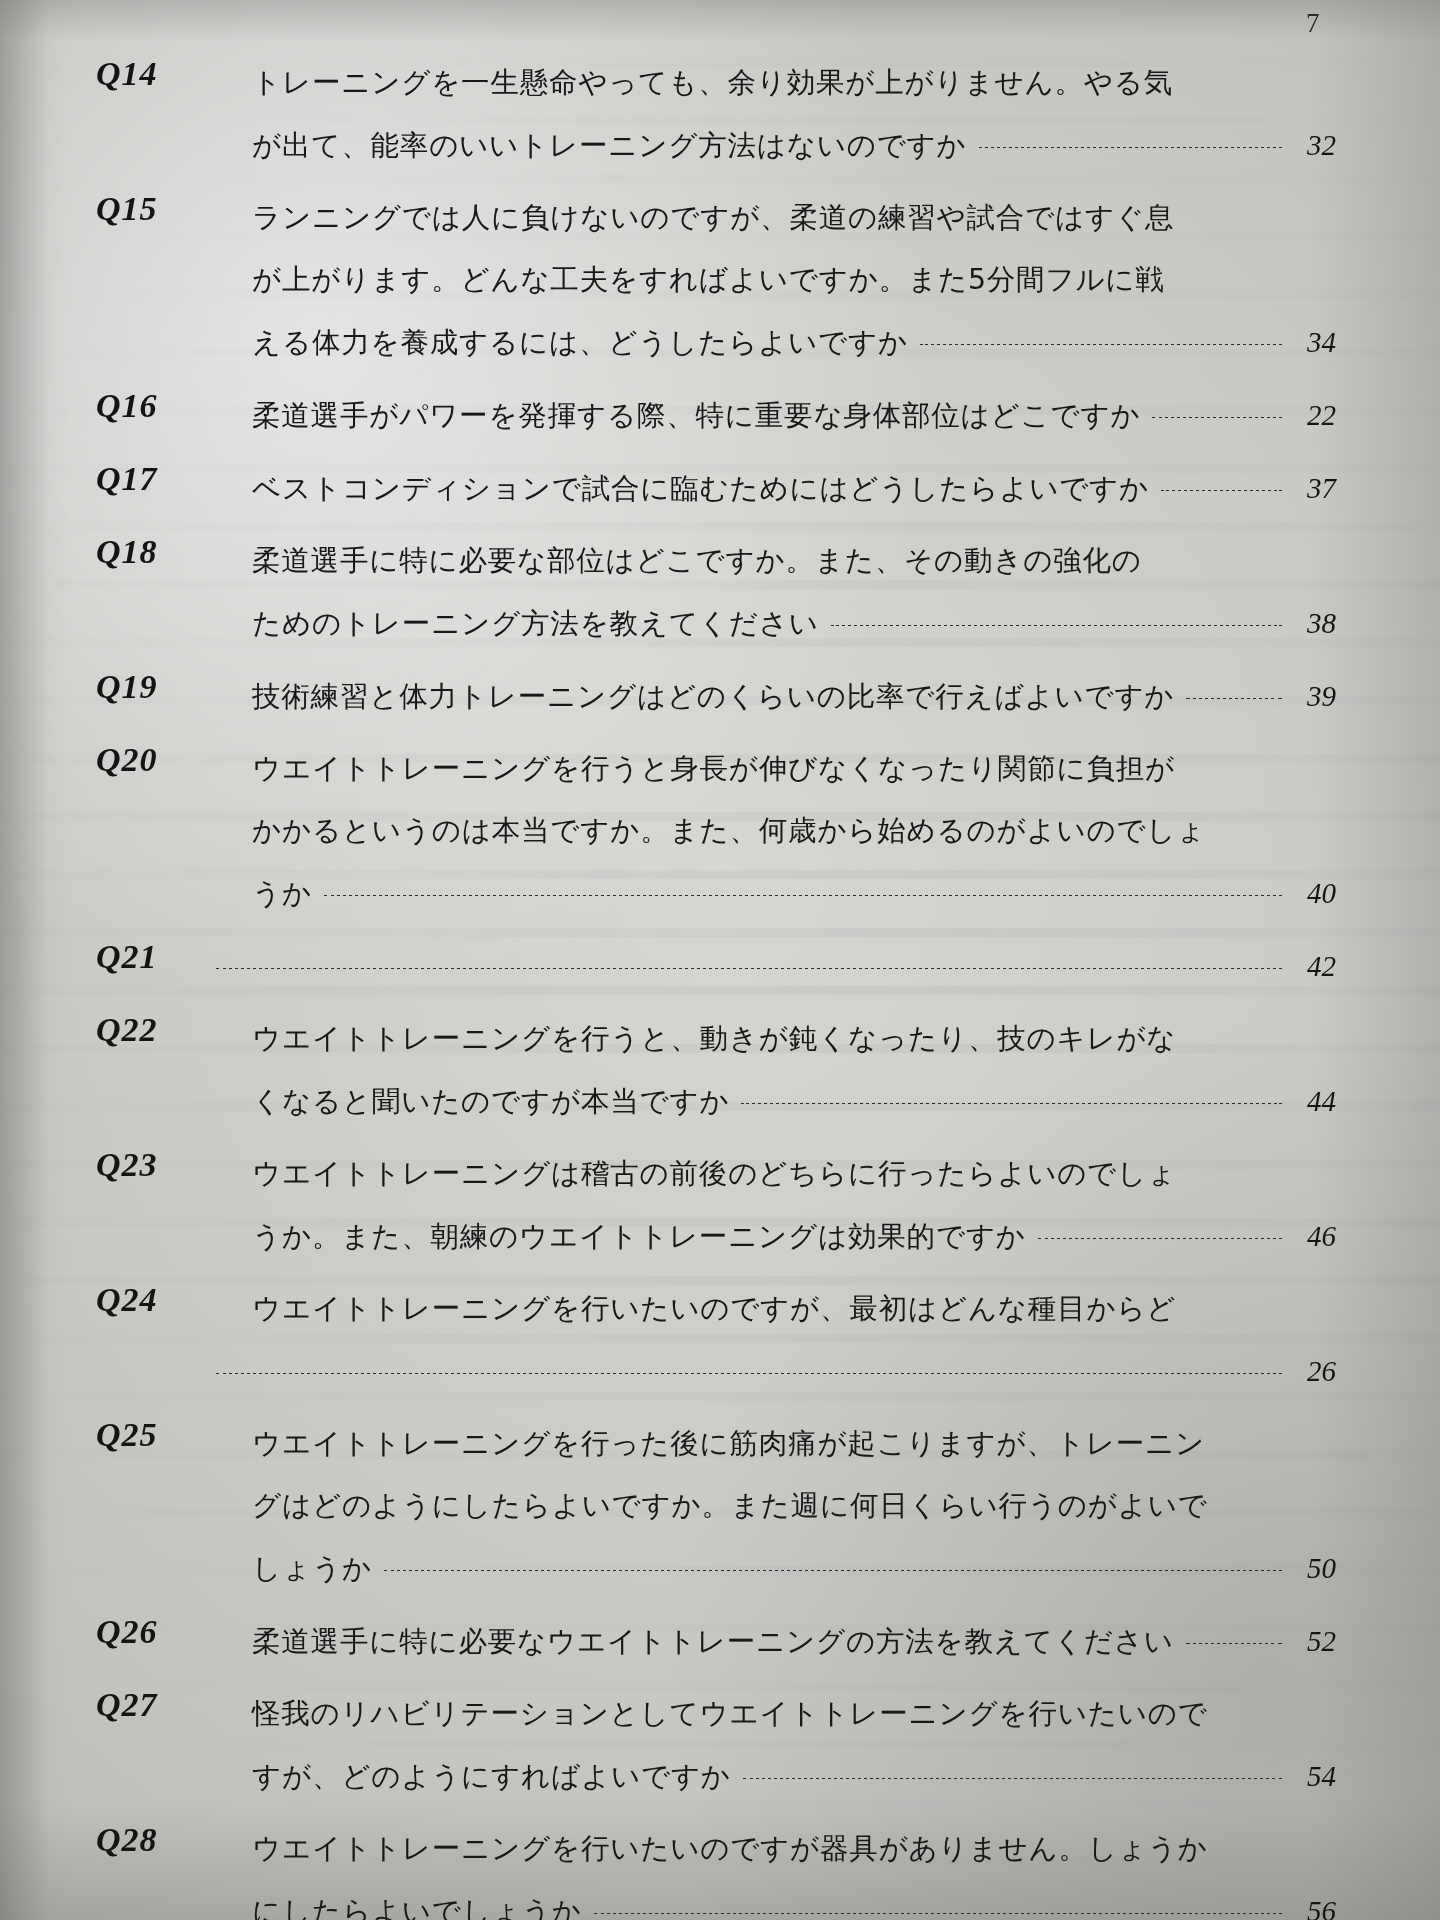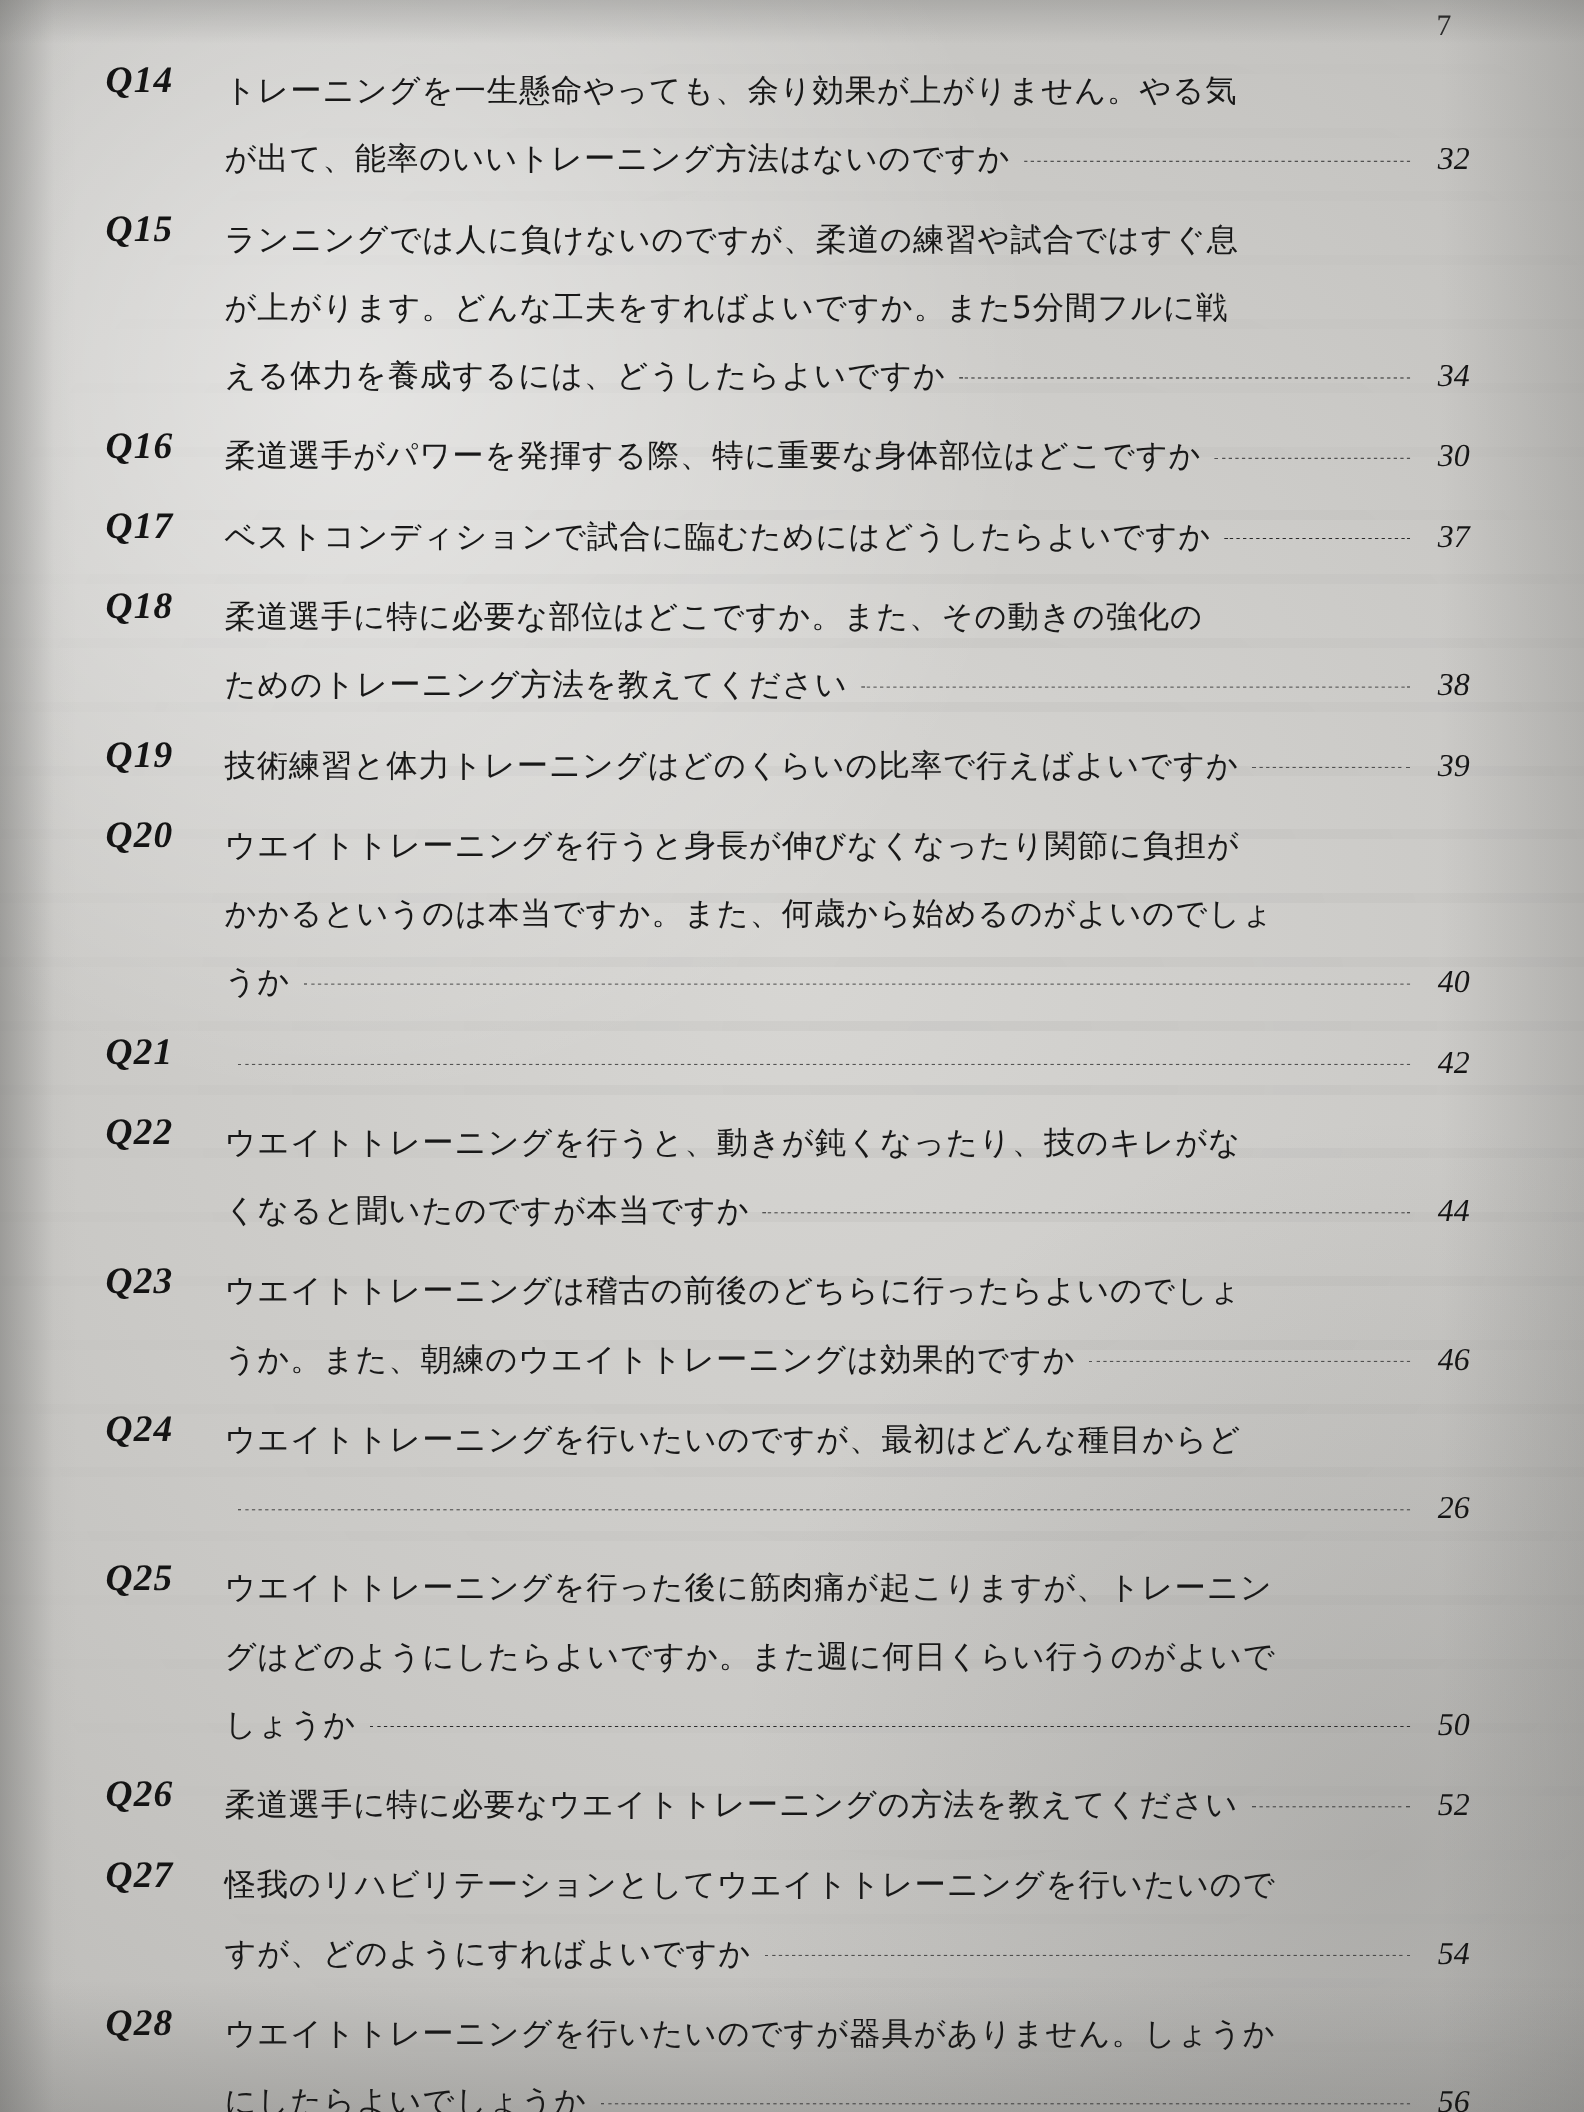--- a/index.html
+++ b/index.html
@@ -114,20 +114,21 @@
     height: 62px;
   }
 
   .q-text {
     font-family: "DejaVu Sans", sans-serif;
     font-size: 28.5px;
     line-height: 62px;
     color: #181818;
     letter-spacing: 0.8px;
     white-space: nowrap;
+    margin-left: 48px;
   }
 
   
   .leader {
     flex: 1 1 auto;
     min-width: 18px;
     margin: 0 10px 0 12px;
     position: relative;
     height: 1px;
     top: -7px;
@@ -211,21 +212,21 @@
             <span class="page-num">34</span>
           </div>
         </div>
       </div>
       <div class="toc-entry">
         <div class="q-label">Q16</div>
         <div class="q-body">
           <div class="q-line">
             <span class="q-text">柔道選手がパワーを発揮する際、特に重要な身体部位はどこですか</span>
             <span class="leader"></span>
-            <span class="page-num">30</span>
+            <span class="page-num">22</span>
           </div>
         </div>
       </div>
       <div class="toc-entry">
         <div class="q-label">Q17</div>
         <div class="q-body">
           <div class="q-line">
             <span class="q-text">ベストコンディションで試合に臨むためにはどうしたらよいですか</span>
             <span class="leader"></span>
             <span class="page-num">37</span>

